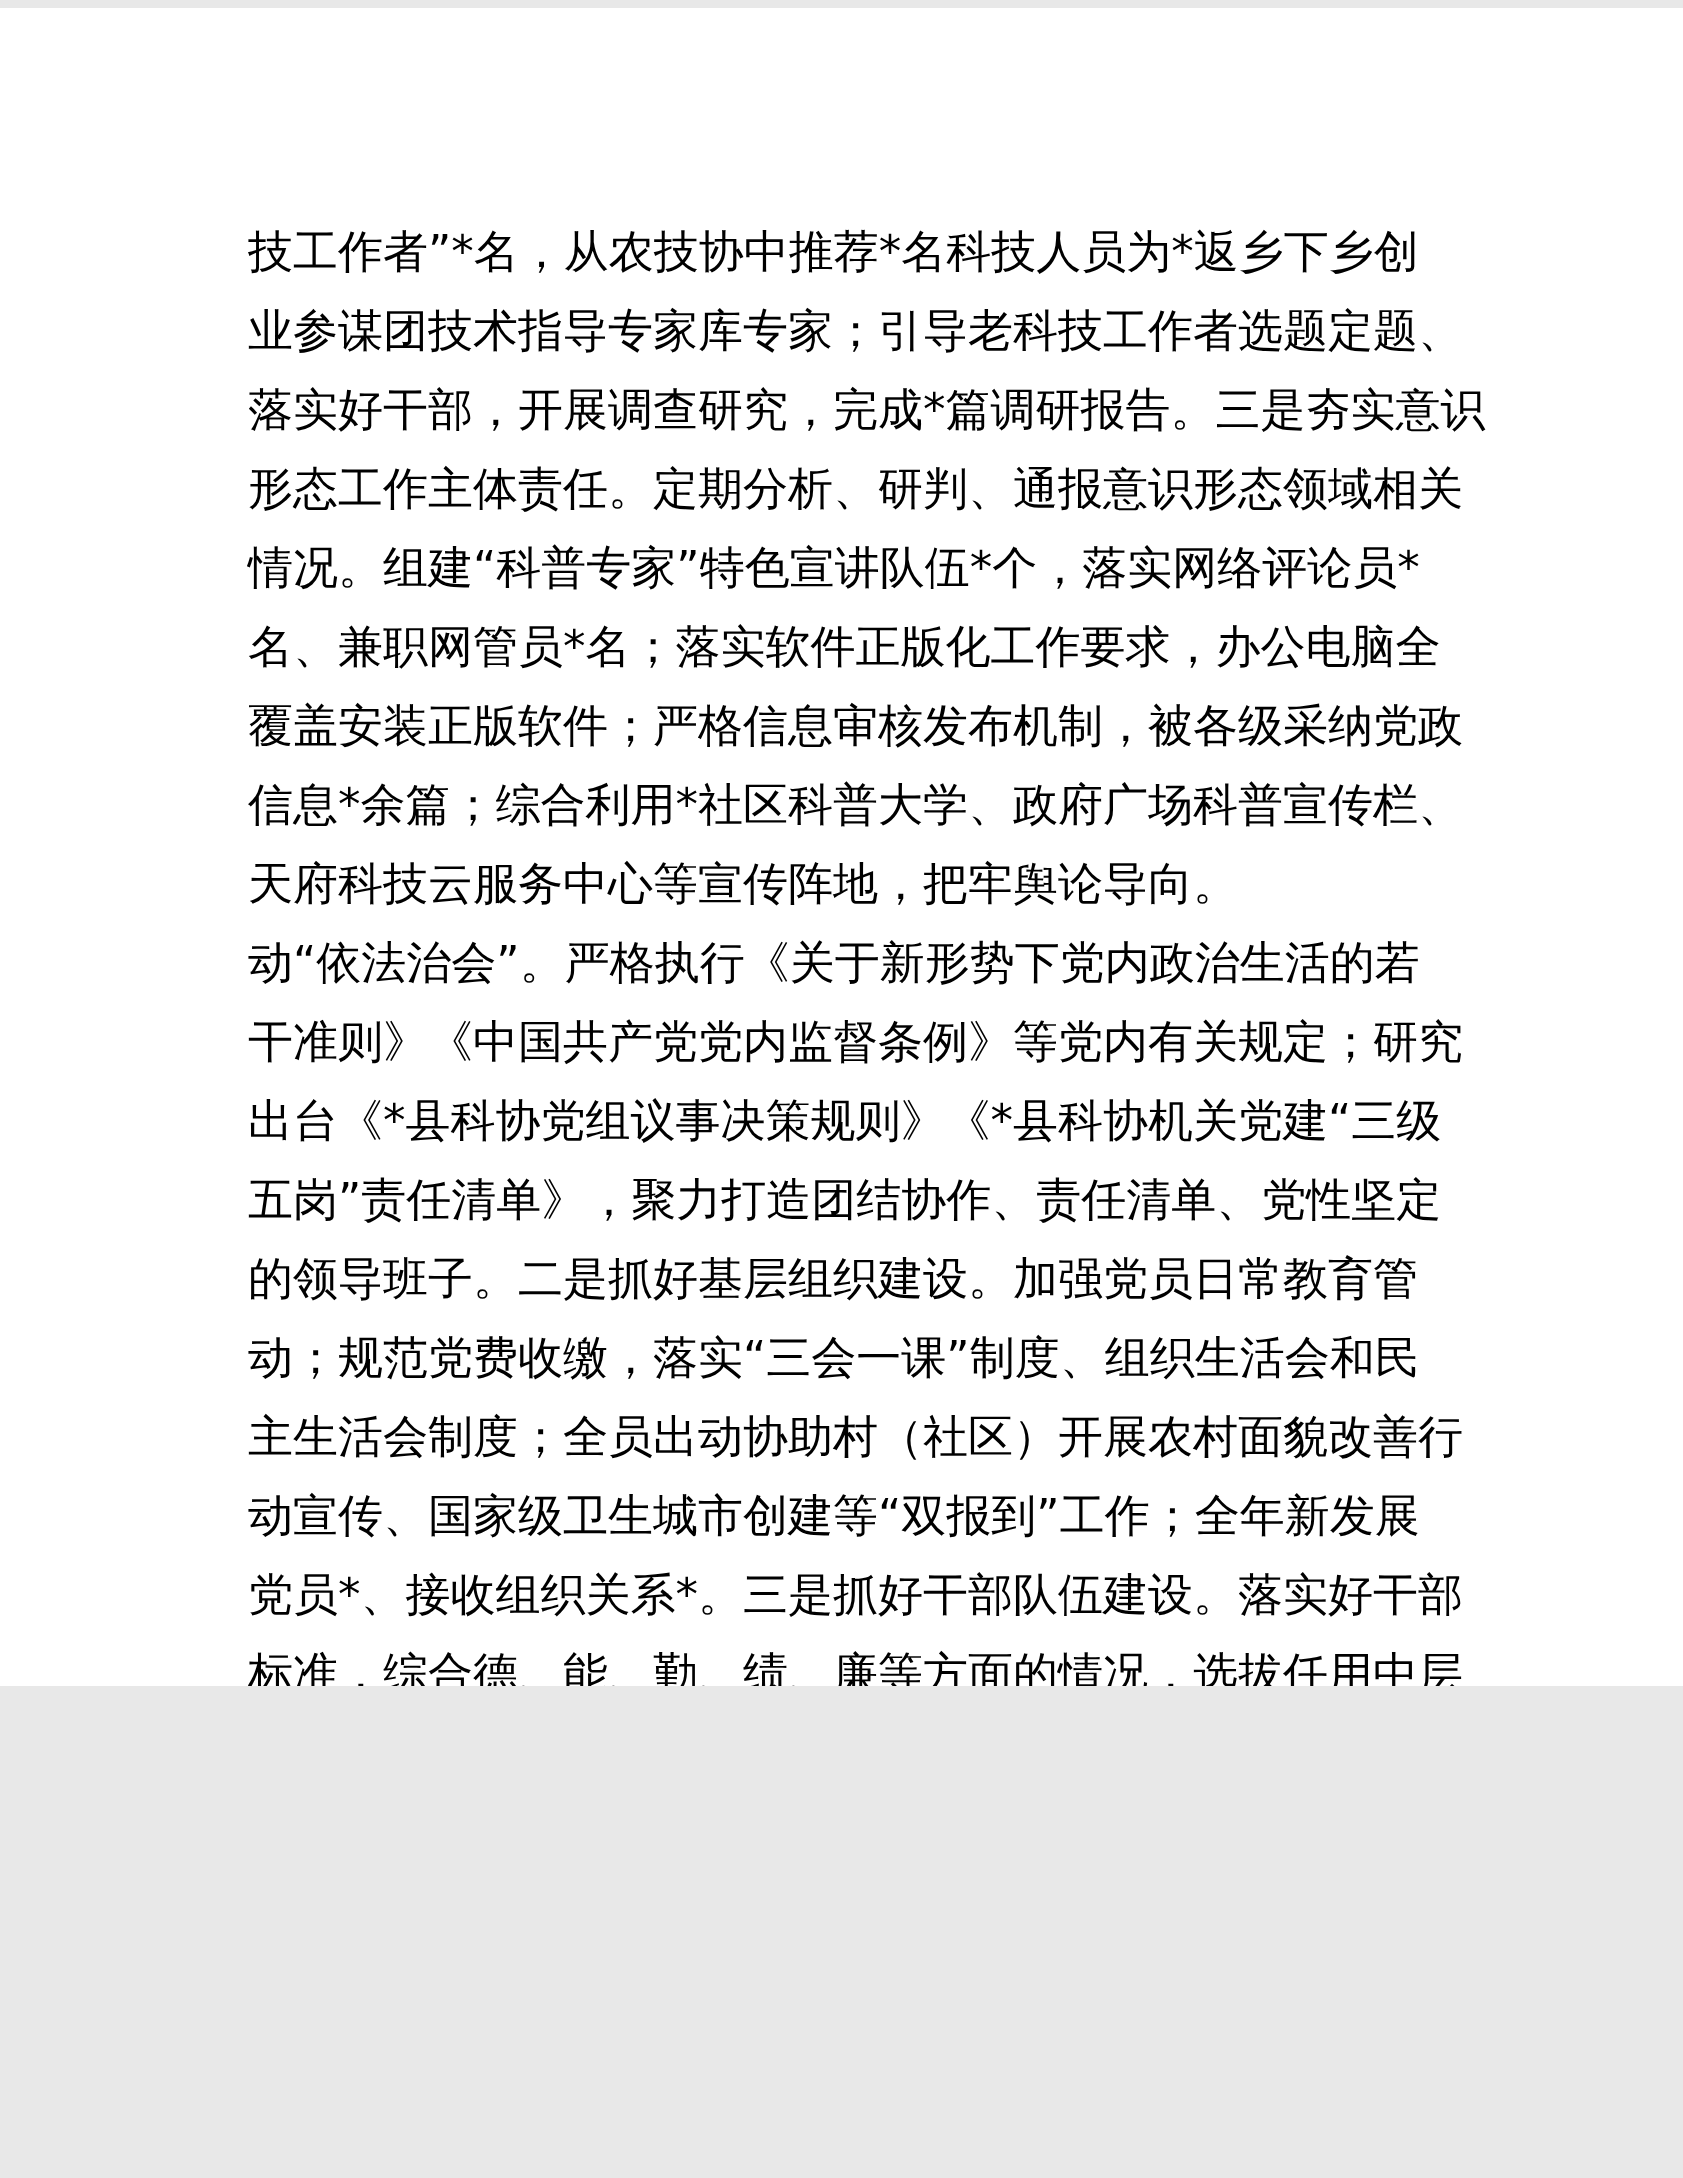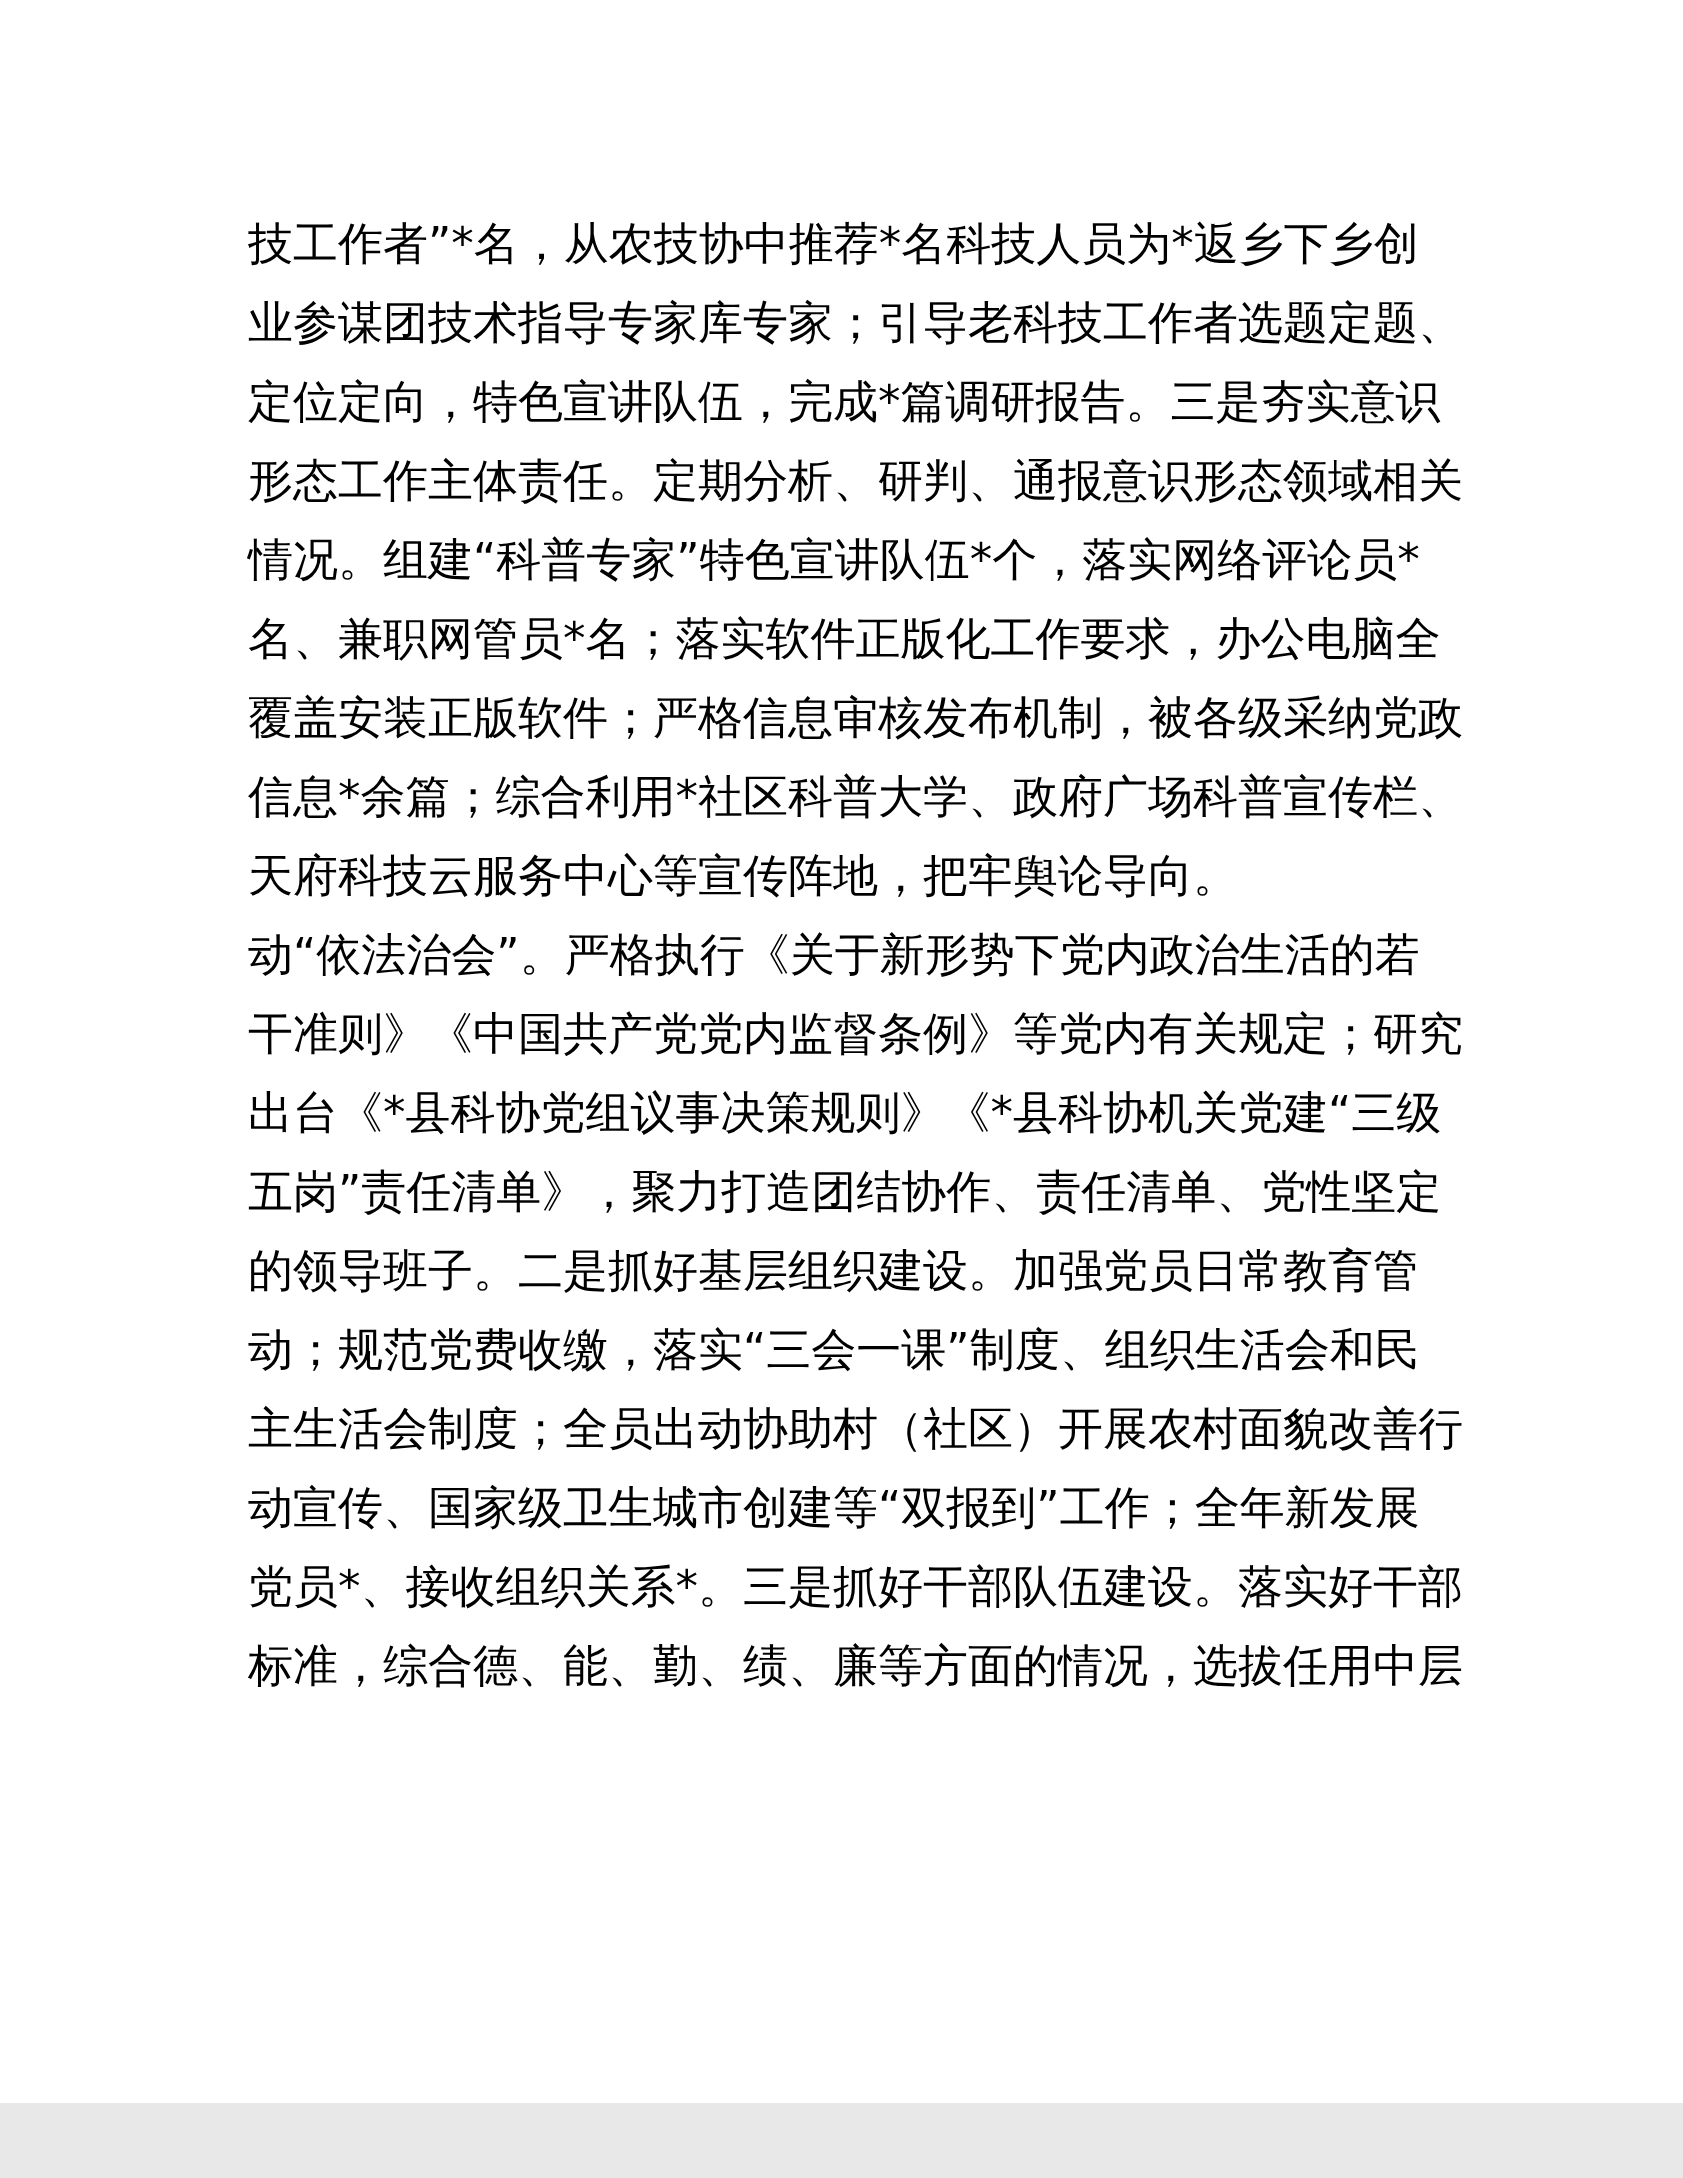--- a/index.html
+++ b/index.html
@@ -3,23 +3,23 @@
   <meta charset="utf-8">
   <style>
     html, body {
       margin: 0;
       padding: 0;
       background: #e8e8e8;
     }
     .page {
       position: relative;
       width: 1683px;
-      height: 2103px;
+      height: 1678px;
       background: #ffffff;
-      margin: 0 auto;
+      margin: 8px auto;
       overflow: hidden;
     }
     .doc {
       position: absolute;
       left: 248px;
       top: 204px;
       width: 1198px;
       font-family: "DejaVu Sans", sans-serif;
       font-size: 45px;
       line-height: 79px;
@@ -35,21 +35,21 @@
       padding-left: 89px; 
     }
   </style>
 </head>
 <body>
 
 <div class="page">
   <div class="doc">
       <div class="line">技工作者”*名，从农技协中推荐*名科技人员为*返乡下乡创</div>
       <div class="line">业参谋团技术指导专家库专家；引导老科技工作者选题定题、</div>
-      <div class="line">定位定向，特色宣讲队伍，完成*篇调研报告。三是夯实意识</div>
+      <div class="line">落实好干部，开展调查研究，完成*篇调研报告。三是夯实意识</div>
       <div class="line">形态工作主体责任。定期分析、研判、通报意识形态领域相关</div>
       <div class="line">情况。组建“科普专家”特色宣讲队伍*个，落实网络评论员*</div>
       <div class="line">名、兼职网管员*名；落实软件正版化工作要求，办公电脑全</div>
       <div class="line">覆盖安装正版软件；严格信息审核发布机制，被各级采纳党政</div>
       <div class="line">信息*余篇；综合利用*社区科普大学、政府广场科普宣传栏、</div>
       <div class="line">天府科技云服务中心等宣传阵地，把牢舆论导向。</div>
       <div class="line">动“依法治会”。严格执行《关于新形势下党内政治生活的若</div>
       <div class="line">干准则》《中国共产党党内监督条例》等党内有关规定；研究</div>
       <div class="line">出台《*县科协党组议事决策规则》《*县科协机关党建“三级</div>
       <div class="line">五岗”责任清单》，聚力打造团结协作、责任清单、党性坚定</div>

